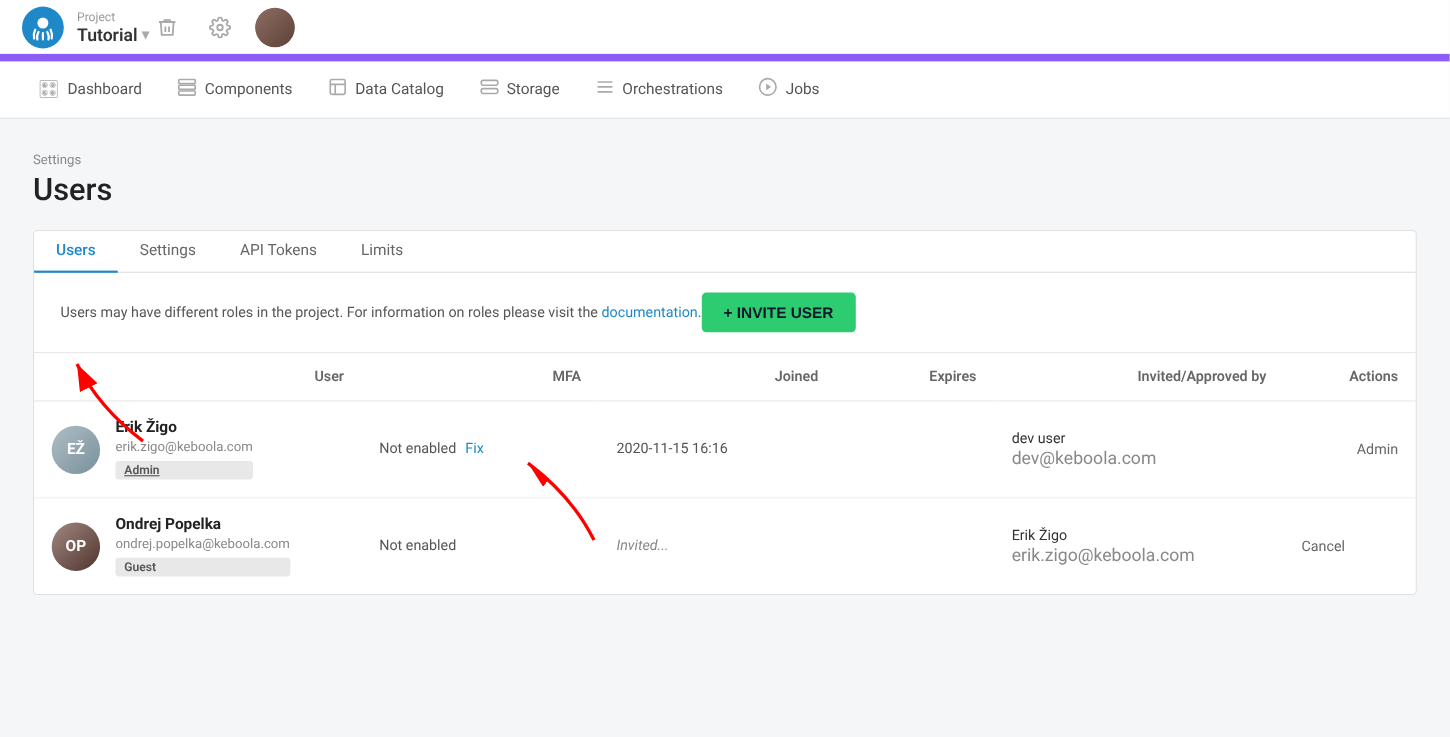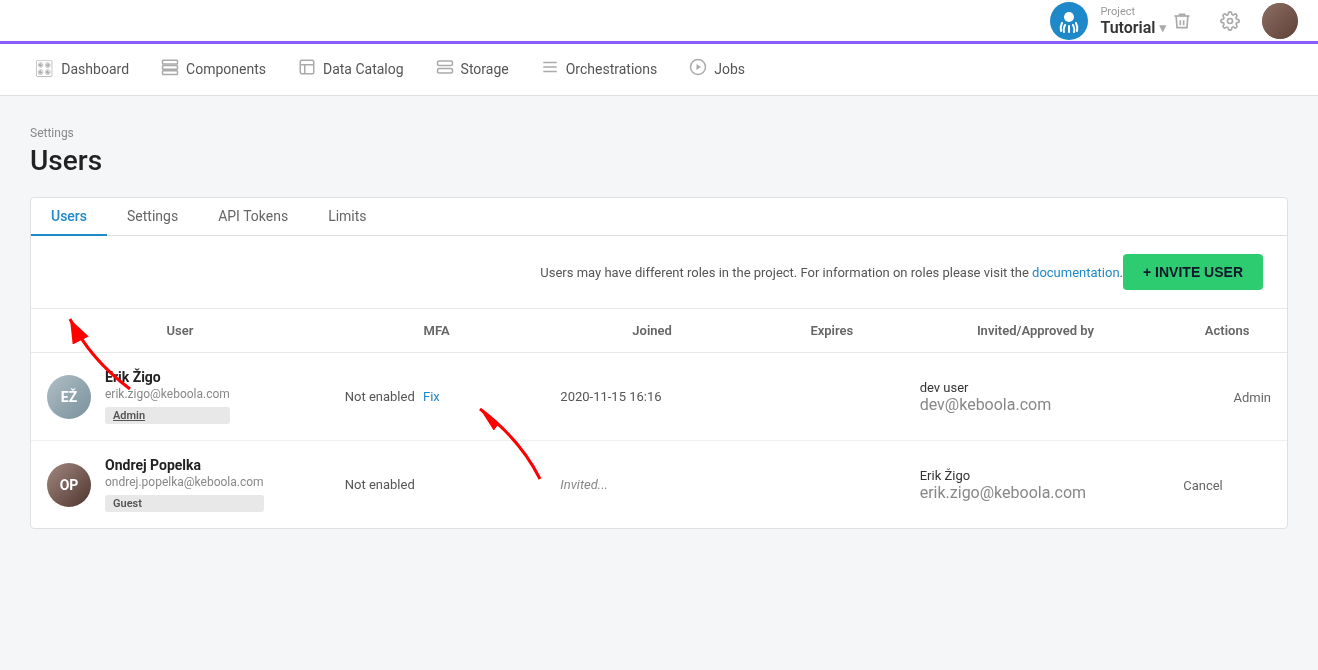--- a/index.html
+++ b/index.html
@@ -1,26 +1,26 @@
 <!DOCTYPE html>
 <html><head>
   <meta charset="utf-8">
   <style>
     * { box-sizing: border-box; margin: 0; padding: 0; }
     body { font-family: -apple-system, BlinkMacSystemFont, 'Segoe UI', Roboto, sans-serif; background: #f5f6f7; color: #333; font-size: 14px; }
 
     
     .topbar {
       background: #fff;
-      border-bottom: 3px solid #8b5cf6;
+      border-bottom: 7px solid #8b5cf6;
       display: flex;
       align-items: center;
       padding: 0 20px;
-      height: 44px;
-      justify-content: flex-end;
+      height: 56px;
+      justify-content: flex-start;
     }
     .topbar-left { display: flex; align-items: center; gap: 12px; }
     .octopus-logo {
       width: 38px; height: 38px;
       background: #1e88c9;
       border-radius: 50%;
       display: flex; align-items: center; justify-content: center;
       color: white; font-size: 20px;
     }
     .project-info { display: flex; flex-direction: column; }
@@ -69,36 +69,36 @@
       background: #fff;
       border-radius: 4px;
       border: 1px solid #e0e0e0;
       margin-top: 0;
     }
 
     
     .info-bar {
       display: flex;
       align-items: center;
-      justify-content: flex-end;
+      justify-content: flex-start;
       padding: 18px 24px;
       border-bottom: 1px solid #e8e8e8;
     }
     .info-text { font-size: 13px; color: #555; }
     .info-text a { color: #1e88c9; text-decoration: none; }
     .invite-btn {
       background: #2ecc71; color: #0f172a; border: none;
       padding: 10px 20px; border-radius: 4px; font-size: 14px; font-weight: 600;
       cursor: pointer; white-space: nowrap;
     }
 
     
     .users-table { width: 100%; border-collapse: collapse; }
     .users-table thead th {
-      padding: 14px 16px; text-align: center; font-weight: 600; font-size: 13px;
+      padding: 14px 16px; text-align: right; font-weight: 600; font-size: 13px;
       color: #666; border-bottom: 1px solid #e8e8e8;
     }
     .users-table tbody tr { border-bottom: 1px solid #f0f0f0; }
     .users-table tbody tr:last-child { border-bottom: none; }
     .users-table tbody td { padding: 16px 16px; vertical-align: middle; }
 
     .user-cell { display: flex; align-items: center; gap: 14px; }
     .user-avatar {
       width: 44px; height: 44px; border-radius: 50%;
       flex-shrink: 0; overflow: hidden;

